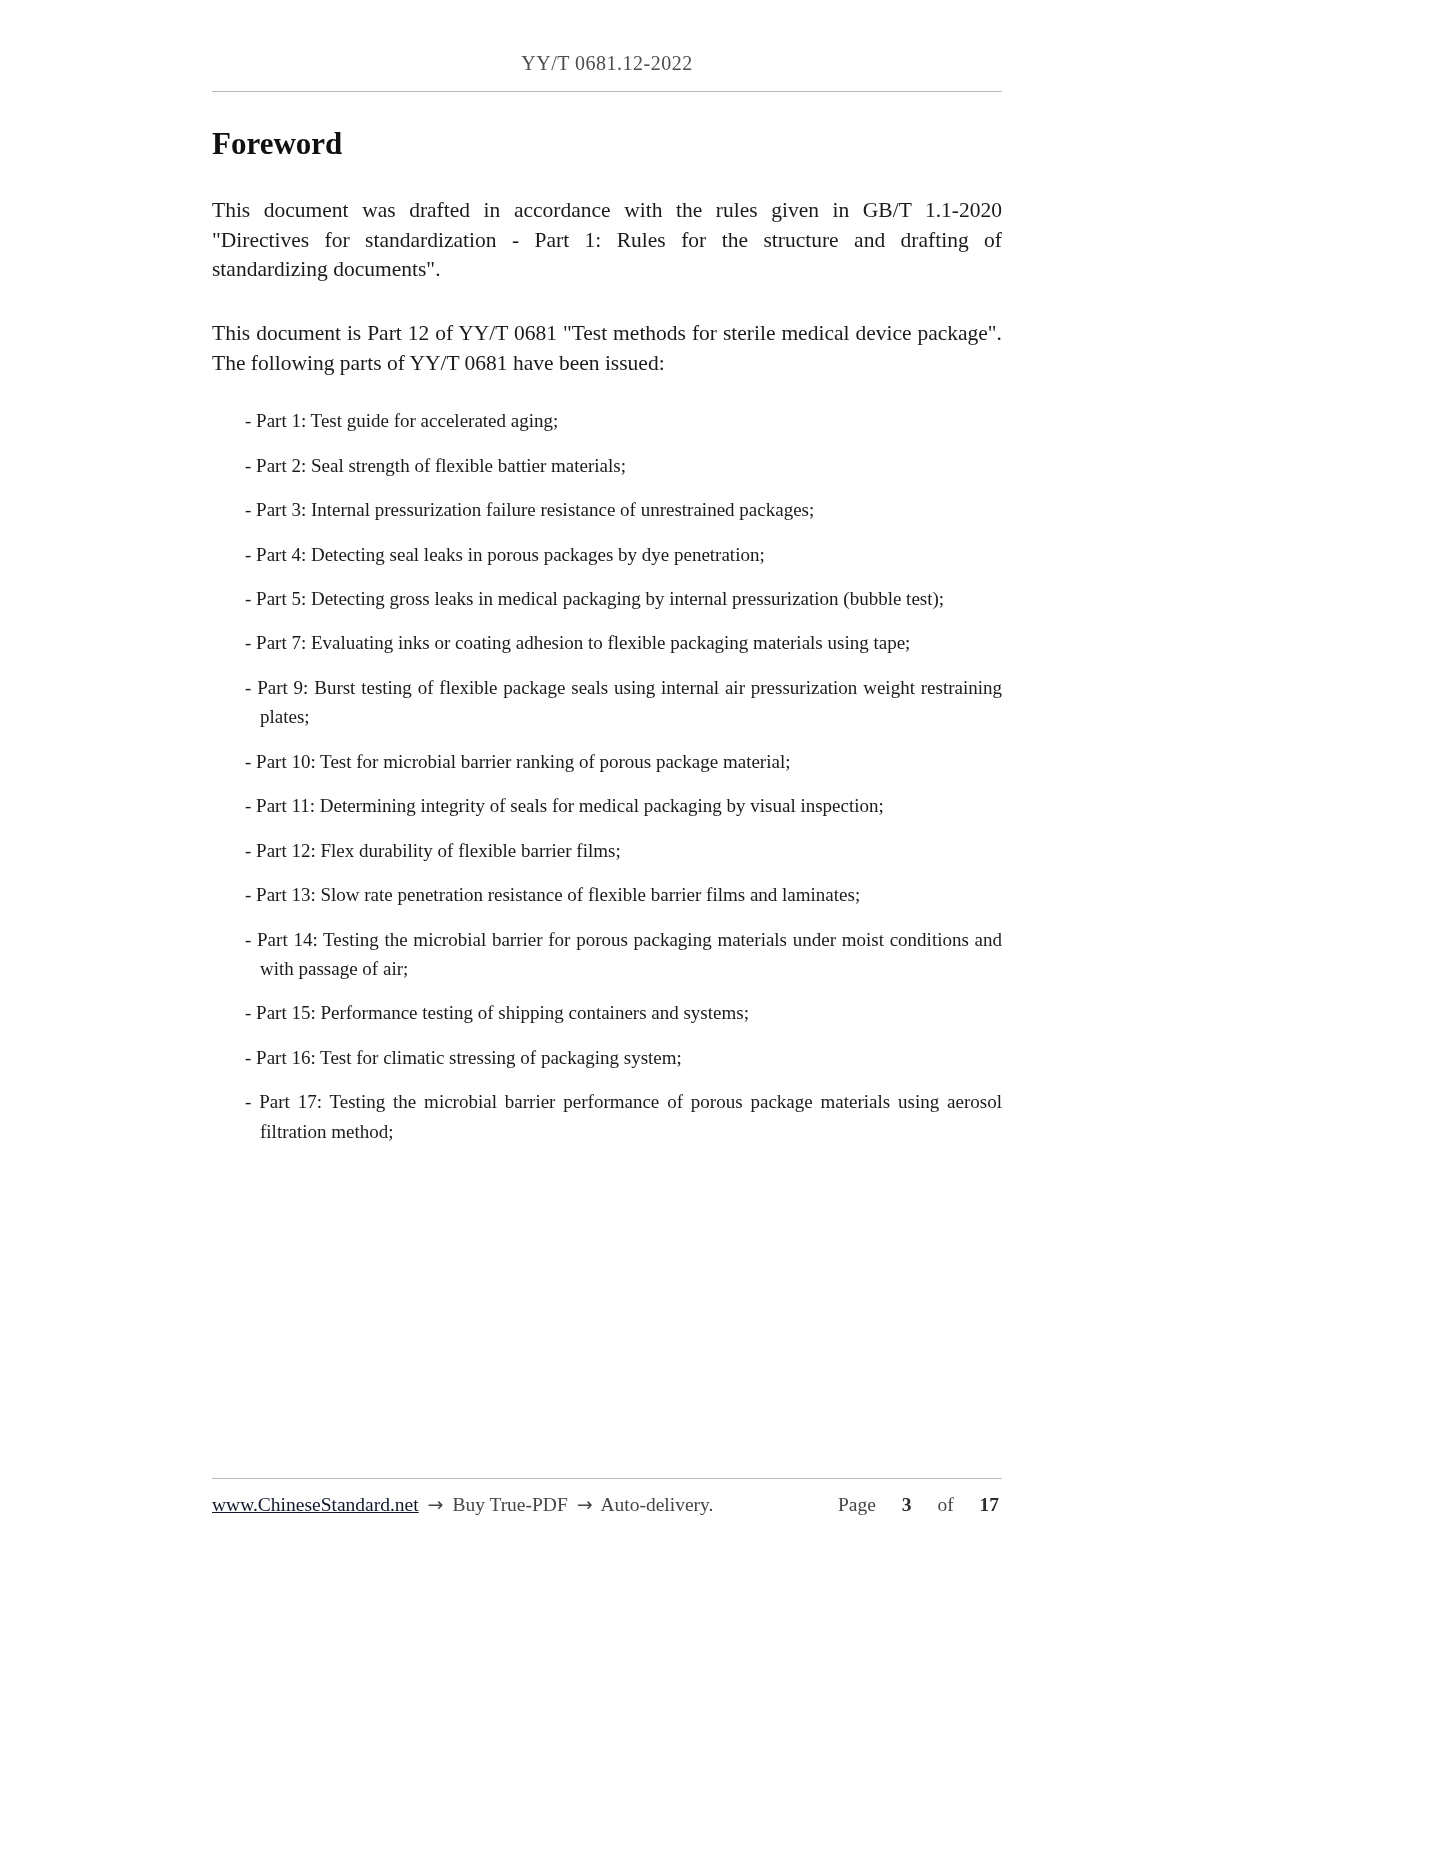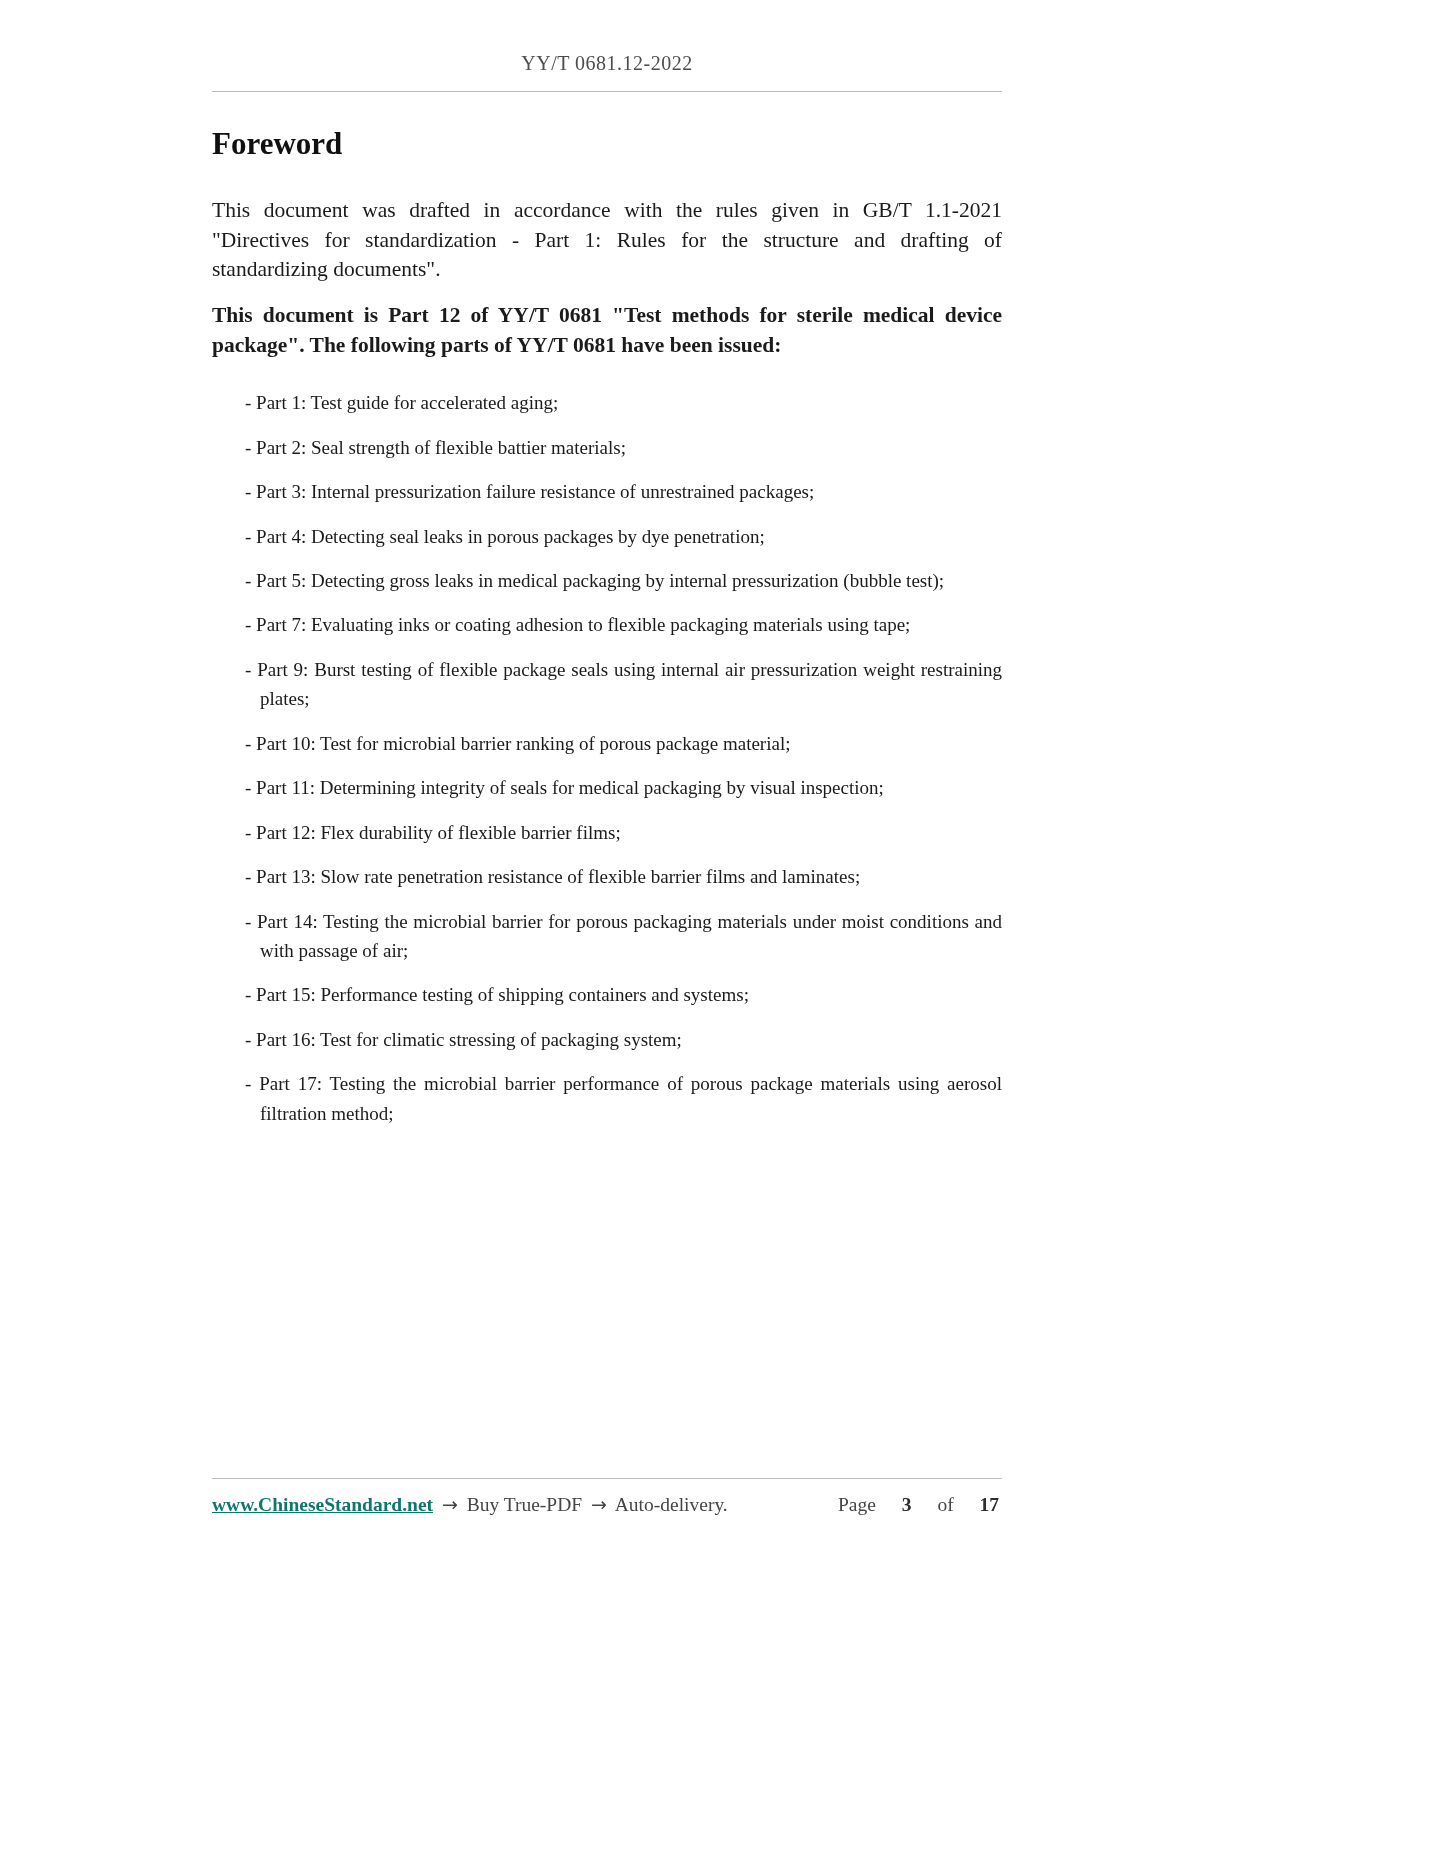--- a/index.html
+++ b/index.html
@@ -34,21 +34,21 @@
     font-weight: bold;
     color: #101010;
   }
   .para {
     margin-top: 34px;
     font-size: 21.5px;
     line-height: 1.38;
     text-align: justify;
     color: #1b1b1b;
   }
-  .para.second { margin-top: 16px; font-weight: bold; }
+  .para.second { margin-top: 34px; }
   .parts { margin-top: 28px; }
   .part-item {
     font-size: 19px;
     line-height: 1.55;
     text-align: justify;
     padding-left: 48px;
     text-indent: -15px;
     margin-bottom: 15px;
     color: #1b1b1b;
   }
@@ -61,41 +61,40 @@
     padding-top: 14px;
     font-size: 19.5px;
     color: #454545;
     display: flex;
     justify-content: space-between;
     align-items: baseline;
   }
   .footer-left span { margin-right: 4px; }
   .footer-link {
     text-decoration: underline;
-    color: #0f766e;
+    color: #0f172a;
     cursor: pointer;
-    font-weight: bold;
   }
   .arrow { font-family: "DejaVu Sans", sans-serif; font-size: 19px; }
   .page-info b { font-weight: bold; color: #2e2e2e; margin: 0 3px; }
   .page-info span { margin: 0 18px; }
 </style>
 </head>
 <body>
 
 <div class="page">
   <div class="content">
 
     <div class="doc-header">
       <span>YY/T 0681.12-2022</span>
     </div>
 
     <h1 class="title">Foreword</h1>
 
-    <p class="para">This document was drafted in accordance with the rules given in GB/T 1.1-2021 "Directives for standardization - Part 1: Rules for the structure and drafting of standardizing documents".</p>
+    <p class="para">This document was drafted in accordance with the rules given in GB/T 1.1-2020 "Directives for standardization - Part 1: Rules for the structure and drafting of standardizing documents".</p>
     <p class="para second">This document is Part 12 of YY/T 0681 "Test methods for sterile medical device package". The following parts of YY/T 0681 have been issued:</p>
 
     <div class="parts">
       <div class="part-item">- Part 1: Test guide for accelerated aging;</div>
       <div class="part-item">- Part 2: Seal strength of flexible battier materials;</div>
       <div class="part-item">- Part 3: Internal pressurization failure resistance of unrestrained packages;</div>
       <div class="part-item">- Part 4: Detecting seal leaks in porous packages by dye penetration;</div>
       <div class="part-item">- Part 5: Detecting gross leaks in medical packaging by internal pressurization (bubble test);</div>
       <div class="part-item">- Part 7: Evaluating inks or coating adhesion to flexible packaging materials using tape;</div>
       <div class="part-item">- Part 9: Burst testing of flexible package seals using internal air pressurization weight restraining plates;</div>

